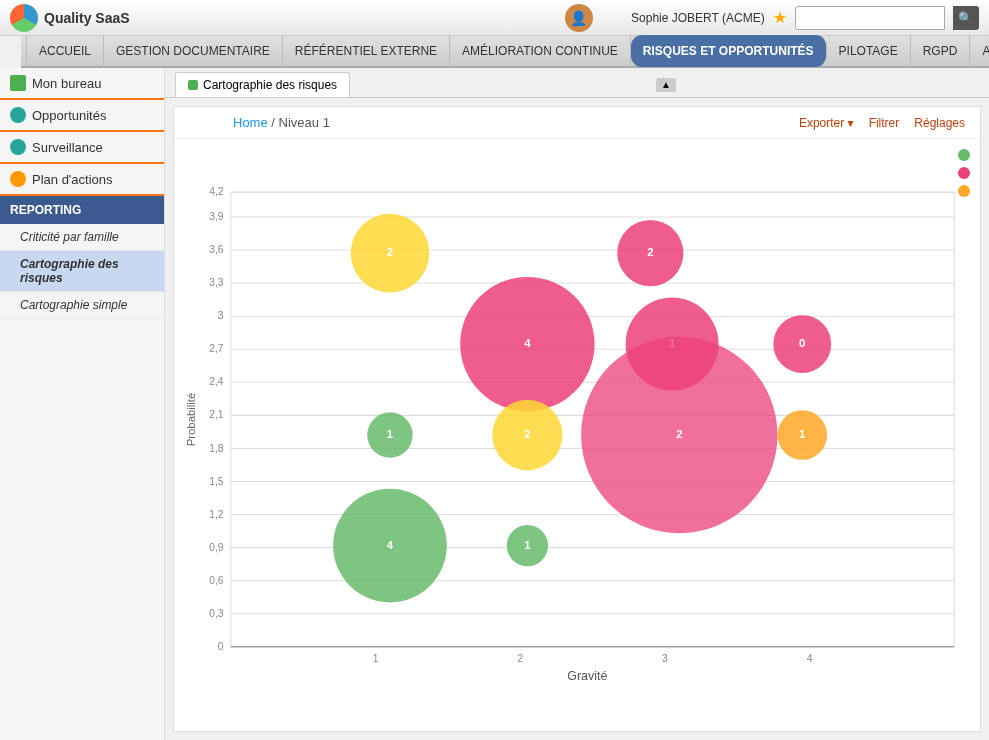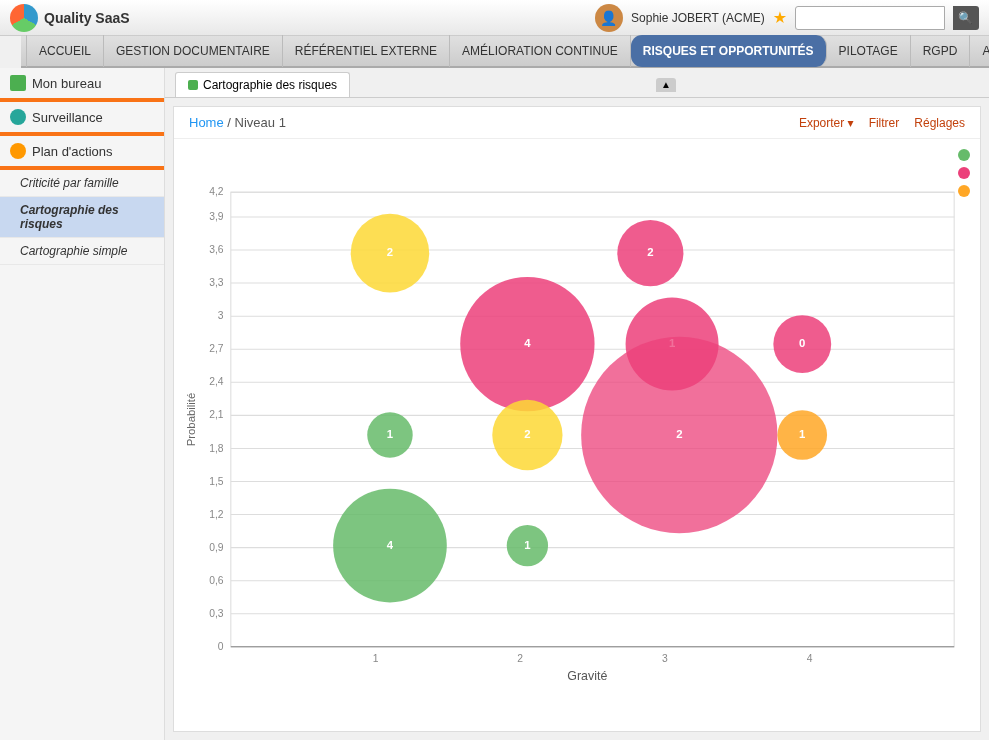--- a/index.html
+++ b/index.html
@@ -16,21 +16,21 @@
       width: 28px; height: 28px; border-radius: 50%;
       background: conic-gradient(#3399cc 0deg 120deg, #66cc66 120deg 240deg, #ff6633 240deg 360deg);
     }
     #logo-text { font-size: 14px; font-weight: bold; color: #333; }
     #user-area { display: flex; align-items: center; gap: 8px; }
     #user-avatar {
       width: 28px; height: 28px; border-radius: 50%;
       background: #cc8844; overflow: hidden; display: flex; align-items: center; justify-content: center;
       font-size: 14px; color: white;
     }
-    #user-name { font-size: 12px; color: #333; }
+    #user-name { font-size: 12px; color: #333; margin-left: 30px; }
     #star-icon { color: #ffaa00; font-size: 16px; }
     #search-box {
       height: 24px; width: 150px; border: 1px solid #aaa; border-radius: 3px 0 0 3px;
       padding: 0 5px; font-size: 12px;
     }
     #search-btn {
       height: 24px; width: 26px; background: #555; border: none; cursor: pointer;
       border-radius: 0 3px 3px 0; color: white; font-size: 12px;
     }
 
@@ -53,21 +53,21 @@
     
     #main-layout { display: flex; height: calc(740px - 36px - 32px); }
 
     
     #sidebar {
       width: 165px; background: #f5f5f5; border-right: 1px solid #ddd;
       overflow-y: auto; flex-shrink: 0;
     }
     .sidebar-item {
       display: flex; align-items: center; padding: 7px 10px; cursor: pointer;
-      font-size: 13px; color: #333; border-bottom: 4px solid #f97316;
+      font-size: 13px; color: #333; border-bottom: 2px solid #f97316;
     }
     .sidebar-icon { width: 16px; height: 16px; margin-right: 6px; flex-shrink: 0; border-radius: 2px; }
     .icon-green { background: #4caf50; }
     .icon-yellow { background: #f5c518; }
     .sidebar-section-header {
       background: #3c5a8f; color: white; padding: 7px 10px;
       font-size: 12px; font-weight: bold; cursor: pointer;
     }
     .sidebar-sub-item {
       display: flex; align-items: center; padding: 6px 10px 6px 20px;
@@ -93,21 +93,21 @@
     
     #chart-container {
       flex: 1; background: white; margin: 8px; border: 1px solid #ddd; overflow: hidden;
       display: flex; flex-direction: column;
     }
     #breadcrumb-bar {
       display: flex; justify-content: space-between; align-items: center;
       padding: 8px 15px; border-bottom: 1px solid #eee;
     }
     #breadcrumb { font-size: 13px; color: #555; }
-    #breadcrumb a { color: #2196F3; text-decoration: none; }
+    #breadcrumb a { color: #2196F3; text-decoration: none; margin-left: 44px; }
     #chart-actions { display: flex; gap: 15px; align-items: center; }
     .chart-action-btn {
       font-size: 12px; color: #c2410c; cursor: pointer; background: none; border: none;
     }
     #chart-wrapper {
       flex: 1; position: relative; overflow: hidden;
     }
     #chart-legend {
       position: absolute; right: 10px; top: 10px;
       display: flex; flex-direction: column; gap: 6px;
@@ -155,27 +155,34 @@
 
 <div id="main-layout">
 
   <div id="sidebar" style="position:relative;">
     <div class="sidebar-item">
       <div class="sidebar-icon icon-green"></div>
       <span>Mon bureau</span>
     </div>
     <div class="sidebar-item">
       <div class="sidebar-icon" style="background:#26a69a; border-radius:50%;"></div>
+      <span>Opportunités</span>
+    </div>
+    <div class="sidebar-item">
+      <div class="sidebar-icon" style="background:#26a69a; border-radius:50%;"></div>
       <span>Surveillance</span>
     </div>
     <div class="sidebar-item">
       <div class="sidebar-icon" style="background:#ff9800; border-radius:50%;"></div>
       <span>Plan d'actions</span>
     </div>
 
+    <div class="sidebar-section-header">
+      <span>REPORTING</span>
+    </div>
     <div class="sidebar-sub-item">
       <span>Criticité par famille</span>
     </div>
     <div class="sidebar-sub-item active">
       <span>Cartographie des risques</span>
     </div>
     <div class="sidebar-sub-item">
       <span>Cartographie simple</span>
     </div>
   </div>

